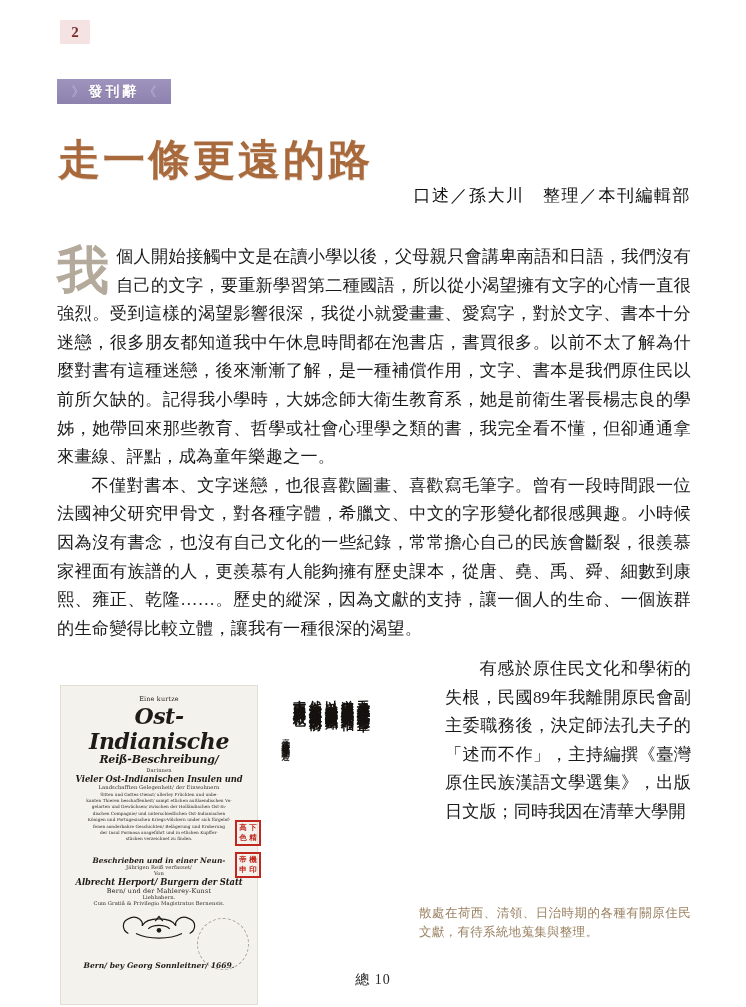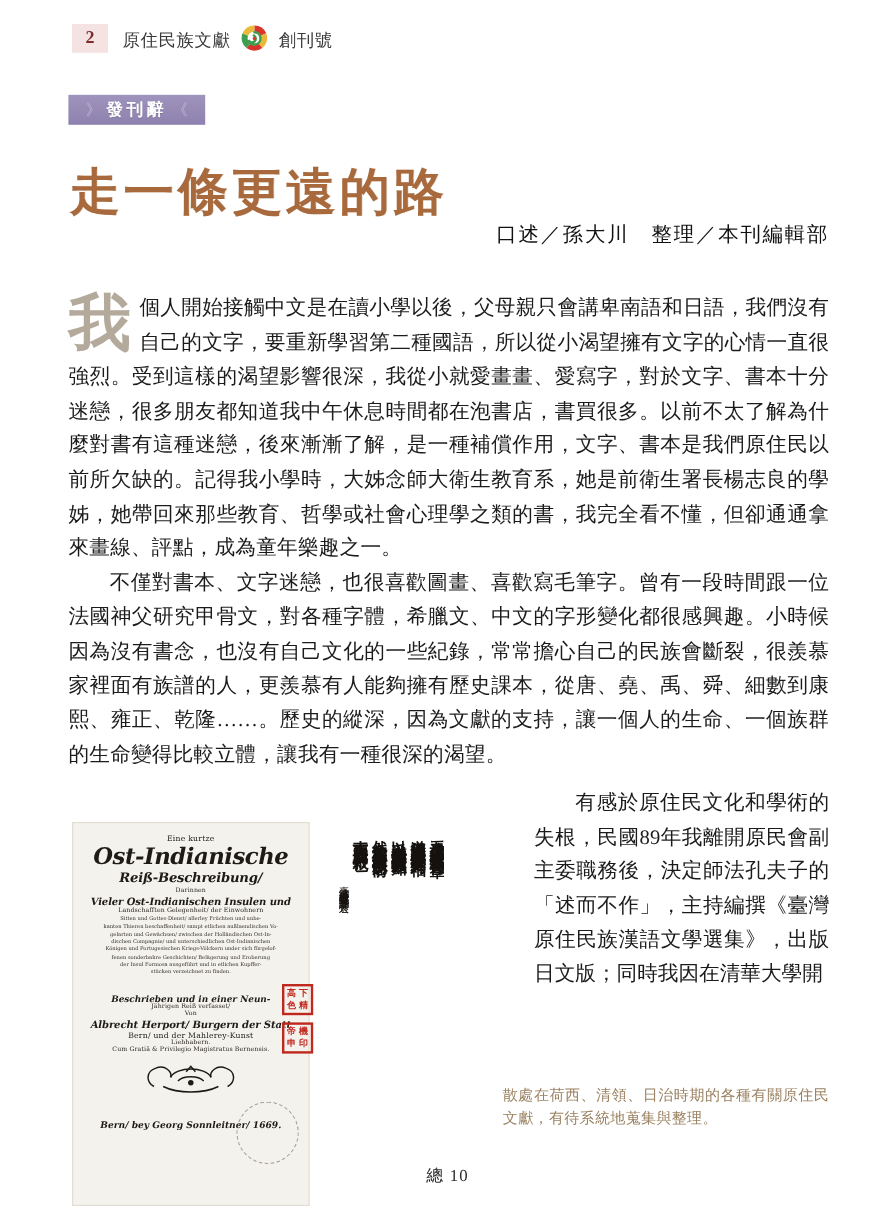--- a/index.html
+++ b/index.html
@@ -176,21 +176,21 @@
   .frak {
     font-family: "DejaVu Serif", "Liberation Serif", serif;
     color: #1d1a17;
     text-align: center;
     padding: 10px 8px 4px;
     line-height: 1.12;
   }
   .frak .l-small { font-size: 6.4px; letter-spacing: .2px; }
   .frak .l-tiny  { font-size: 5.2px; letter-spacing: .1px; color:#2a2622; }
   .frak .l-huge  {
-    font-size: 19px; font-weight: 700;
+    font-size: 22px; font-weight: 700;
     letter-spacing: -0.4px; margin: 1px 0 1px;
     font-style: italic;
   }
   .frak .l-big   { font-size: 11px; font-weight: 700; letter-spacing: -.2px; margin: 1px 0; font-style: italic;}
   .frak .l-med   { font-size: 8.4px; font-weight: 700; letter-spacing: -.1px; margin: 1px 0; font-style: italic;}
   .frak .l-blk   { font-size: 7.4px; font-weight: 700; margin-top: 15px; font-style: italic;}
   .frak .blurb   { font-size: 4.3px; line-height: 1.25; color: #322d28; margin: 1px 3px; }
   .frak-orn {
     margin: 3px auto 2px;
     width: 92px; height: 30px;
@@ -265,37 +265,20 @@
     font-family: "Liberation Serif", "DejaVu Serif", serif;
     letter-spacing: 1px;
     margin-top: 24px;
   }
 </style>
 </head>
 <body>
 
 <div class="running-head">
   <div class="page-num-box">2</div>
-  <div class="running-head-text">
-    <span class="seg">原住民族文獻</span>
-    <span class="journal-logo">
-      <svg viewBox="0 0 40 40" width="24" height="24" aria-hidden="true">
-        <circle cx="20" cy="20" r="18" fill="#ffffff"></circle>
-        <path d="M20 2 A18 18 0 0 1 36.5 13 L20 20 Z" fill="#d9352c"></path>
-        <path d="M36.5 13 A18 18 0 0 1 31 33.5 L20 20 Z" fill="#e8b93b"></path>
-        <path d="M31 33.5 A18 18 0 0 1 9 33.5 L20 20 Z" fill="#d9352c"></path>
-        <path d="M9 33.5 A18 18 0 0 1 3.5 13 L20 20 Z" fill="#3f9e4d"></path>
-        <path d="M3.5 13 A18 18 0 0 1 20 2 L20 20 Z" fill="#e8b93b"></path>
-        <circle cx="20" cy="20" r="9.5" fill="#ffffff"></circle>
-        <path d="M20 11.5 a8.5 8.5 0 1 1 -8.2 10.8 a5.2 5.2 0 1 0 7.4 -6.4" fill="none" stroke="#3f9e4d" stroke-width="3.4" stroke-linecap="round"></path>
-        <circle cx="20" cy="20" r="2.4" fill="#d9352c"></circle>
-      </svg>
-    </span>
-    <span class="seg">創刊號</span>
-  </div>
 </div>
 
 <div class="section-badge">
   <span class="chev-l">》</span>
   <span class="badge-label">發刊辭</span>
   <span class="chev-r">《</span>
 </div>
 
 <h1 class="article-title">走一條更遠的路</h1>
 <div class="byline">口述／孫大川　整理／本刊編輯部</div>

